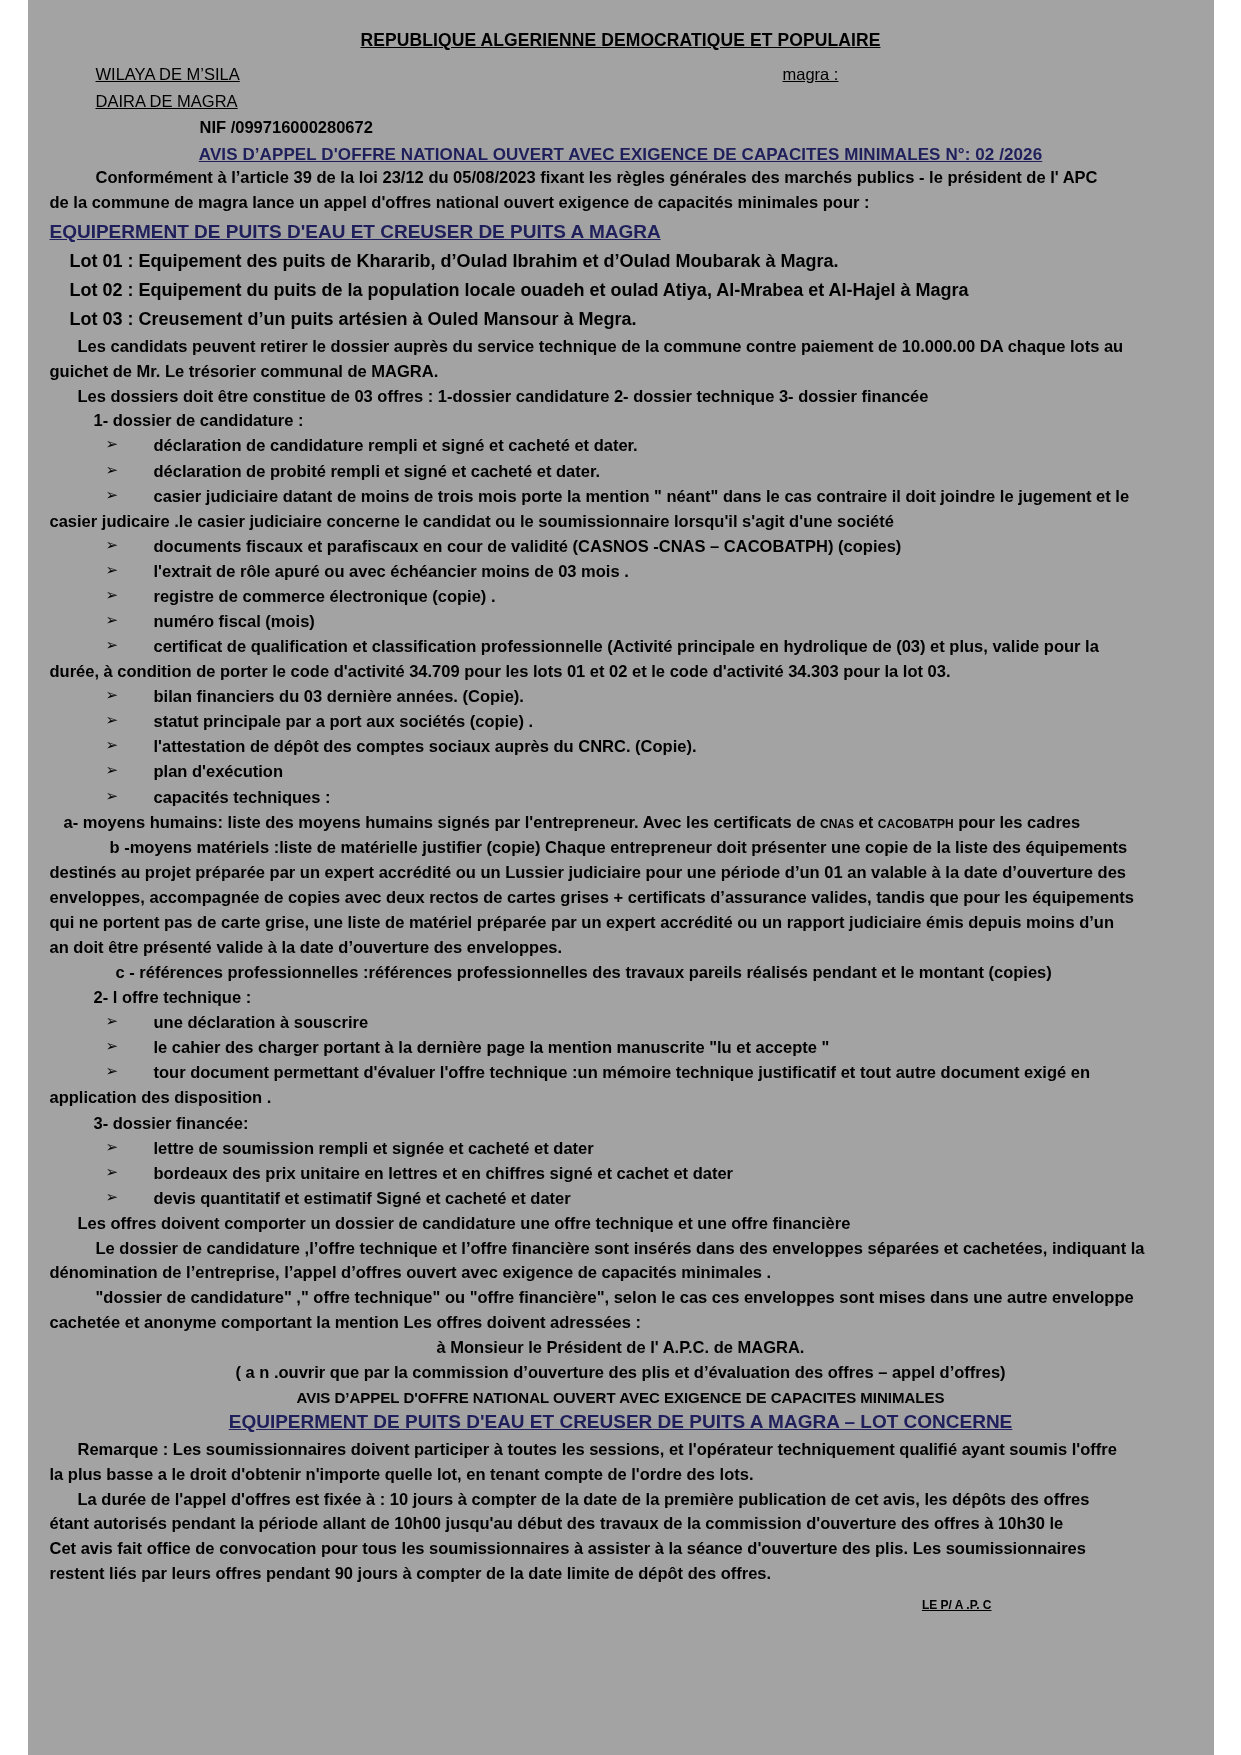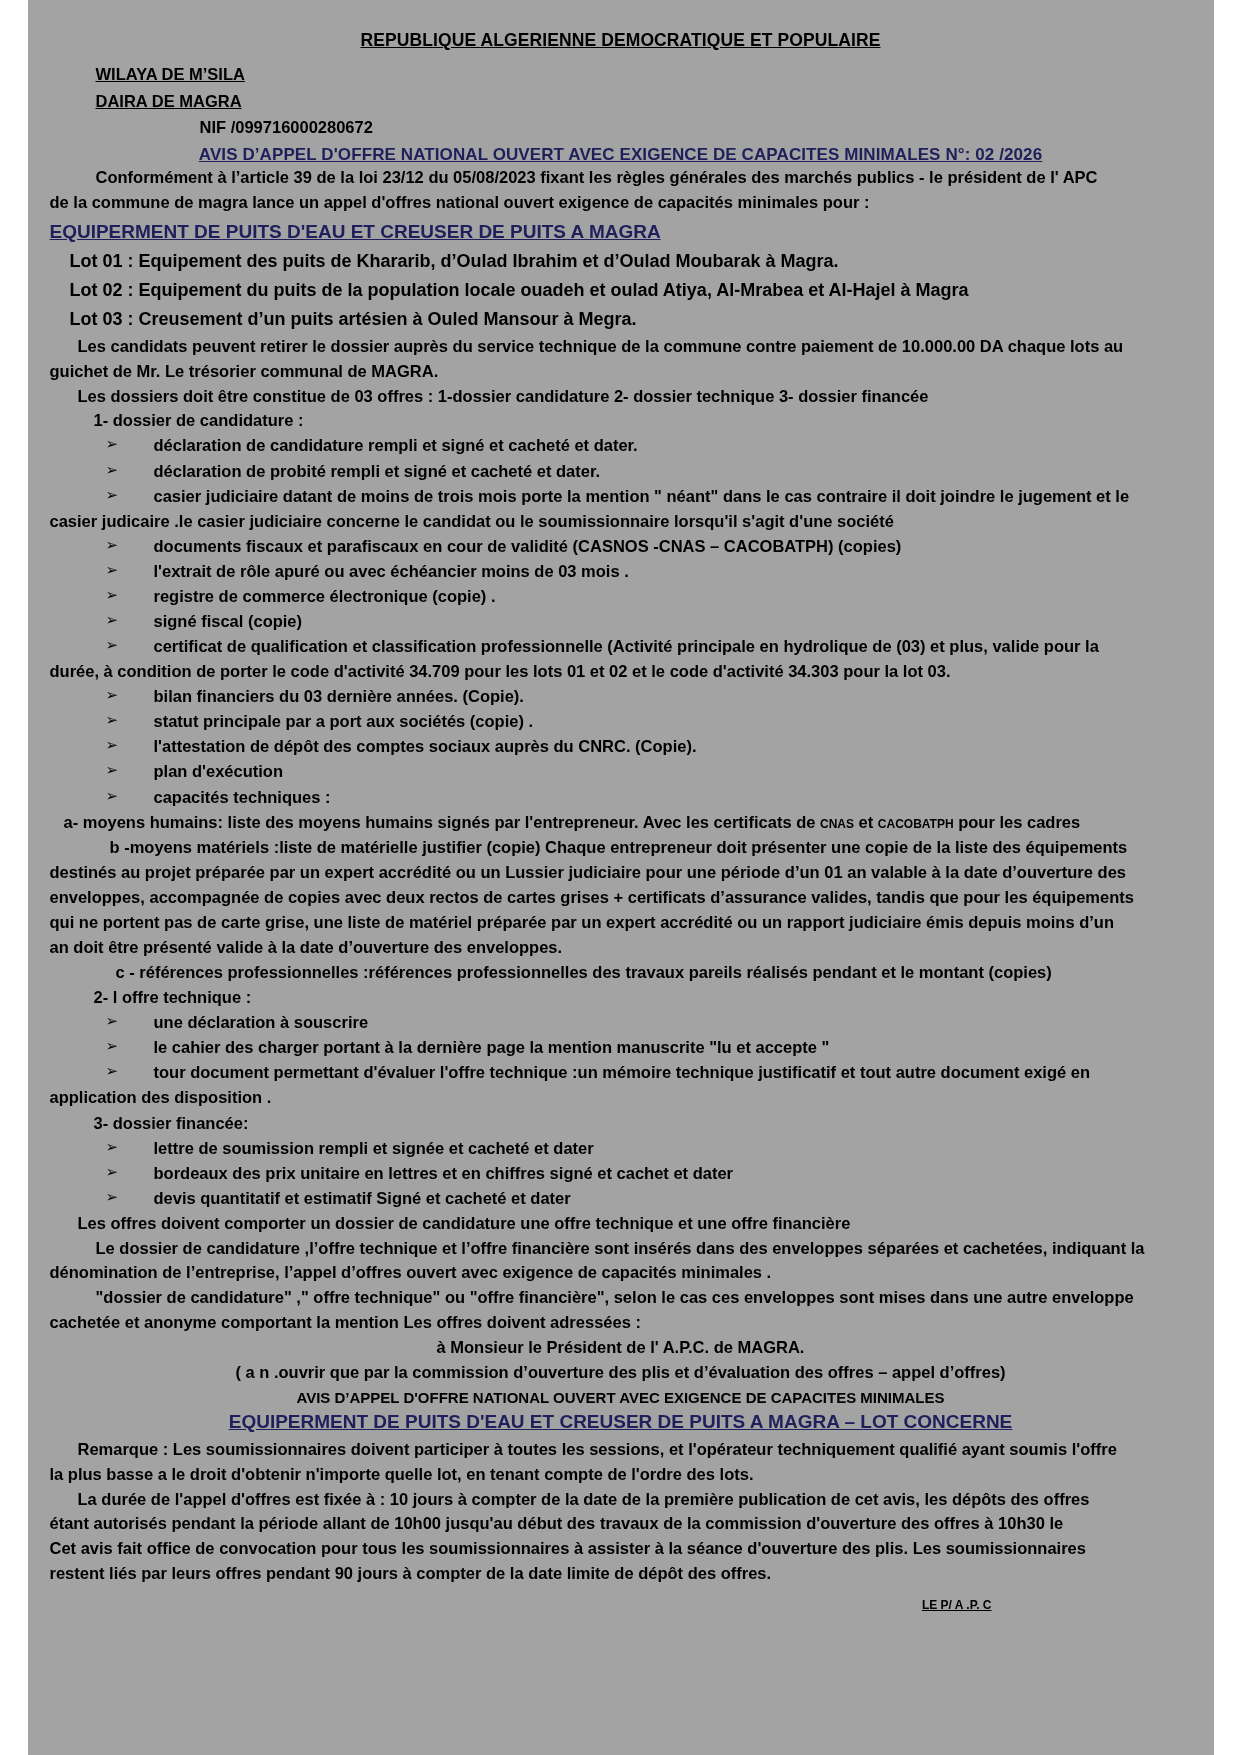--- a/index.html
+++ b/index.html
@@ -29,21 +29,21 @@
     font-weight: bold;
     text-decoration: underline;
     letter-spacing: 0.1px;
     margin-bottom: 10px;
   }
   .hdr-row {
     display: flex;
     align-items: baseline;
     justify-content: flex-start;
     font-size: 16.5px;
-    font-weight: bold;
+    font-weight: normal;
     line-height: 1.62;
     gap: 43px;
   }
   .hdr-left {
     width: 690px;
     flex: 0 0 690px;
     padding-left: 46px;
     box-sizing: border-box;
   }
   .hdr-left span { text-decoration: underline; }
@@ -182,20 +182,21 @@
 </style>
 </head>
 <body>
 
 <div class="page">
 
   <div class="doc-title">REPUBLIQUE ALGERIENNE  DEMOCRATIQUE   ET POPULAIRE</div>
 
   <div class="hdr-row">
     <div class="hdr-left"><span>WILAYA  DE  M’SILA</span></div>
+    <div class="hdr-right"><span>magra :</span></div>
   </div>
 
   <div class="hdr-row">
     <div class="hdr-left"><span>DAIRA   DE   MAGRA</span></div>
     <div class="hdr-right"></div>
   </div>
 
   <div class="nif-row">
     <div class="nif-value">NIF /099716000280672</div>
   </div>
@@ -241,21 +242,21 @@
     <li>
       <span class="chev-icon">➢</span>
       <span>l'extrait de rôle apuré ou avec échéancier  moins de 03 mois .</span>
     </li>
     <li>
       <span class="chev-icon">➢</span>
       <span>registre de commerce électronique  (copie) .</span>
     </li>
     <li>
       <span class="chev-icon">➢</span>
-      <span>signé fiscal (copie)</span>
+      <span>numéro fiscal (mois)</span>
     </li>
     <li>
       <span class="chev-icon">➢</span>
       <span>certificat de qualification et classification professionnelle (Activité principale en hydrolique de (03) et plus, valide pour la</span>
     </li>
   </ul>
   <div class="cont">durée, à condition de porter le code d'activité 34.709 pour les lots  01 et 02 et le code d'activité 34.303 pour la lot 03.</div>
 
   <ul class="chev">
     <li>

